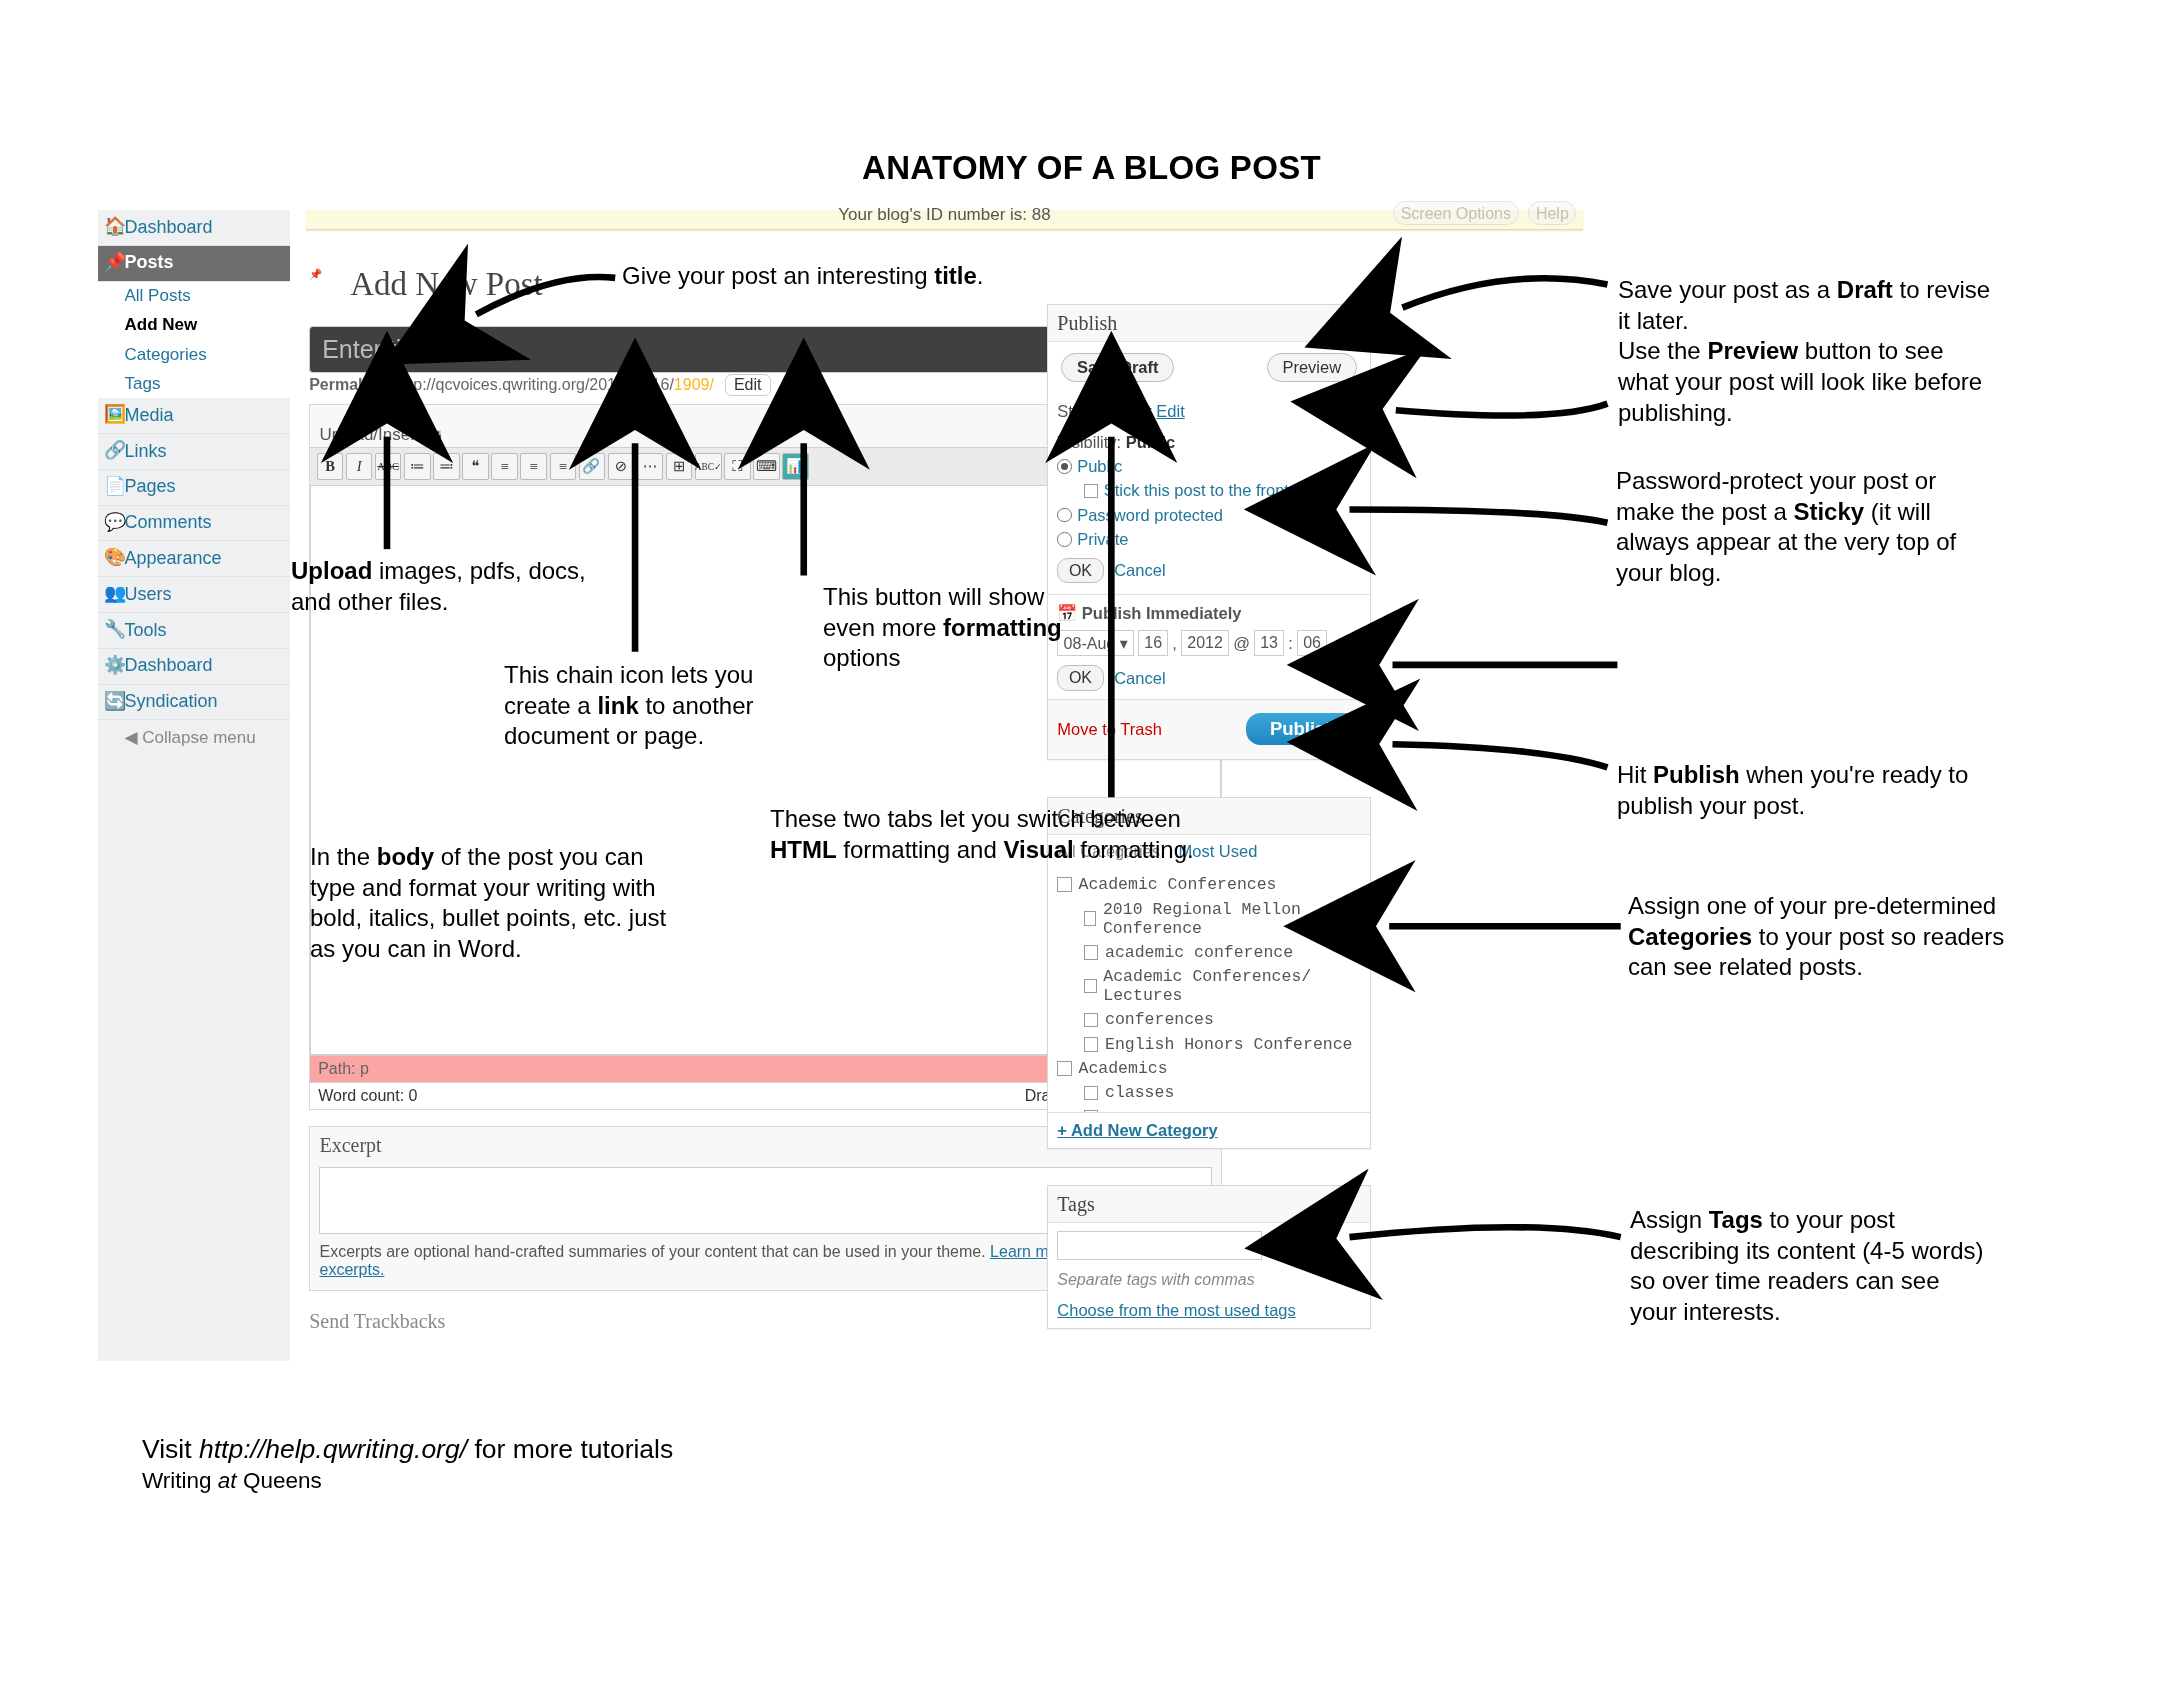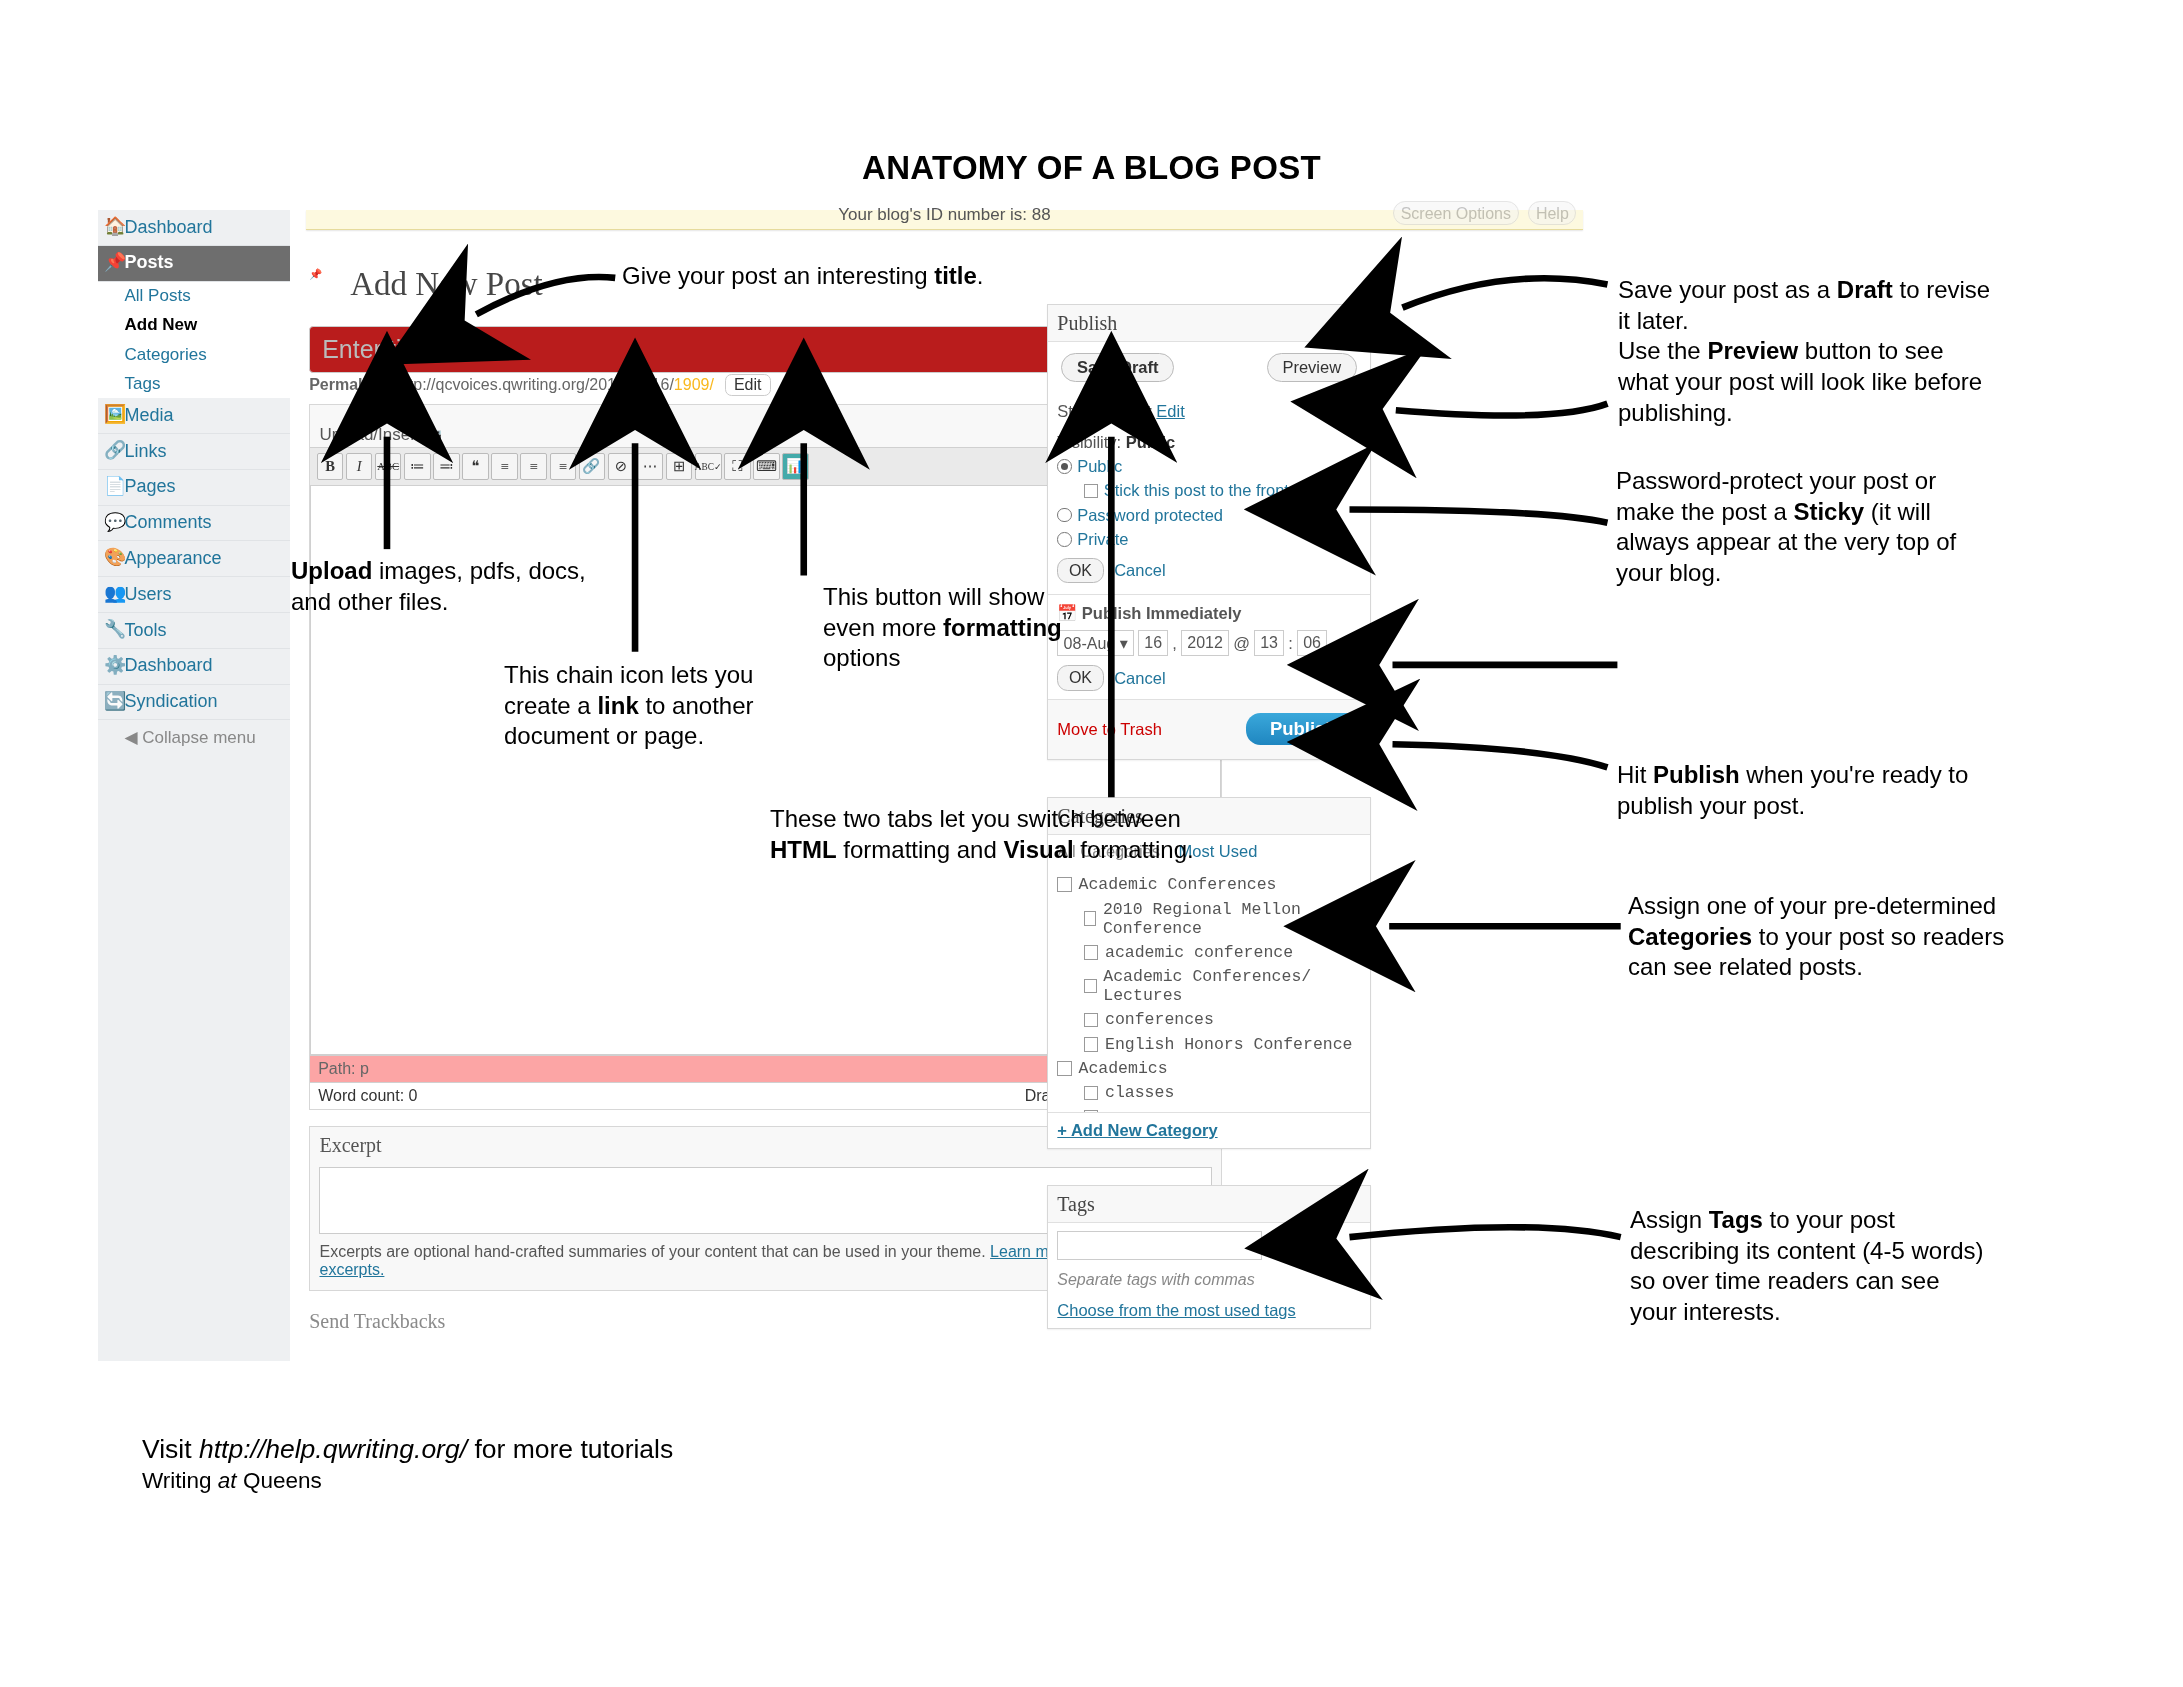--- a/index.html
+++ b/index.html
@@ -20,21 +20,21 @@
   .notice{ background:#fdf9df; border-bottom:0.7px solid #e6db9c; box-shadow:0 0.7px 1.3px rgba(0,0,0,.1); color:#555; font-size:17px; height:20px; line-height:12px; padding-top:0; position:relative; width:1277px; margin-left:10px;}
   .notice-text{position:absolute;left:50%;transform:translateX(-50%);top:-1.3px;}
   .notice-right{position:absolute;right:6.6px;top:-2.6px;color:#888;font-size:16px;}
   .notice-right span{border:0.7px solid #ccc;border-radius:12px;background:#f4f4f4;padding:2.6px 6.6px;margin-left:5.3px;opacity:.5;}
   .hd { display:flex; align-items:center; gap:8px; padding:36px 13.2px 4px 13.2px;}
   .pin-icon{width:33px;height:33px;display:inline-block;}
   .hd-title{font-family:Georgia,serif;font-size:33px;color:#464646;}
   .perm{padding:2.6px 13.2px;color:#666;font-size:16px;}
   .perm .pid{color:#f9b81e;}
   .perm .edit{border:0.7px solid #ccc;border-radius:6.6px;padding:1.3px 8px;margin-left:6.6px;color:#333;}
-  .title-input{margin:18.5px 13.2px 1.3px 13.2px;width:913px;border:0.7px solid #ccc;border-radius:4px;padding:8px 12px;font-size:25px;color:#bbb;background:#b91c1c;}
+  .title-input{margin:18.5px 13.2px 1.3px 13.2px;width:913px;border:0.7px solid #ccc;border-radius:4px;padding:8px 12px;font-size:25px;color:#bbb;background:#404040;}
   .box{margin:6.6px 13.2px 0 13.2px;width:913px;border:0.7px solid #d7d7d7;background:#f8f8f8;}
   .upload-row{display:flex;align-items:center;gap:1px;padding:20px 9.3px 1.3px 9.3px;color:#555;font-size:17px;position:relative;}
   .editor-tabs{position:absolute;right:10.6px;top:14.6px;display:flex;border:0.7px solid #ccc;border-radius:4px 4px 0 0;overflow:hidden;}
   .editor-tab{padding:4px 10.6px;font-size:17px;color:#888;background:#f5f5f5;}
   .editor-tab.active{background:#fff;color:#333;border-right:0.7px solid #ccc;}
   .toolbar{display:flex;gap:2.6px;padding:5.3px 6.6px;background:#eaeaea;border-top:0.7px solid #d0d0d0;border-bottom:0.7px solid #d0d0d0;}
   .tb-btn{width:26.5px;height:26.5px;border:0.7px solid #bbb;border-radius:2px;background:#f5f5f5;display:flex;align-items:center;justify-content:center;font-size:14.6px;color:#333;font-family:Georgia,serif;}
   .editor-area{height:569px;background:#fff;border:0.7px solid #d0d0d0;border-top:none;}
   .path-row{background:#fca5a5;border-top:0.7px solid #d0d0d0;font-size:16px;color:#666;padding:4px 8px;}
   .wc-row{display:flex;justify-content:space-between;background:#fff;border-top:0.7px solid #d0d0d0;font-size:16px;padding:4px 8px;color:#333;}
@@ -306,20 +306,21 @@
         <span class="tagchoose">Choose from the most used tags</span>
       </div>
     </div>
   </div>
 
   <div class="annot" style="left:622px;top:261px;width:410px">Give your post an interesting <b>title</b>.</div>
   <div class="annot" style="left:291px;top:556px;width:311px"><b>Upload</b> images, pdfs, docs, and other files.</div>
   <div class="annot" style="left:504px;top:660px;width:284px">This chain icon lets you create a <b>link</b> to another document or page.</div>
   <div class="annot" style="left:823px;top:582px;width:271px">This button will show even more <b>formatting</b> options</div>
   <div class="annot" style="left:770px;top:804px;width:437px">These two tabs let you switch between <b>HTML</b> formatting and <b>Visual</b> formatting.</div>
+  <div class="annot" style="left:310px;top:842px;width:377px">In the <b>body</b> of the post you can type and format your writing with bold, italics, bullet points, etc. just as you can in Word.</div>
   <div class="annot" style="left:1618px;top:275px;width:377px">Save your post as a <b>Draft</b> to revise it later.<br>Use the <b>Preview</b> button to see what your post will look like before publishing.</div>
   <div class="annot" style="left:1616px;top:466px;width:384px">Password-protect your post or make the post a <b>Sticky</b> (it will always appear at the very top of your blog.</div>
   <div class="annot" style="left:1617px;top:760px;width:370px">Hit <b>Publish</b> when you're ready to publish your post.</div>
   <div class="annot" style="left:1628px;top:891px;width:377px">Assign one of your pre-determined <b>Categories</b> to your post so readers can see related posts.</div>
   <div class="annot" style="left:1630px;top:1205px;width:357px">Assign <b>Tags</b> to your post describing its content (4-5 words) so over time readers can see your interests.</div>
 
   <svg style="position:absolute;left:0;top:0;width:2183px;height:1687px;pointer-events:none" viewBox="0 0 3300 2550" width="2183" height="1687">
     <defs>
         <marker id="ah" markerWidth="20" markerHeight="20" refX="4" refY="10" orient="auto">
           <path d="M0,0 L20,10 L0,20 L6,10 Z" fill="#000"></path>

